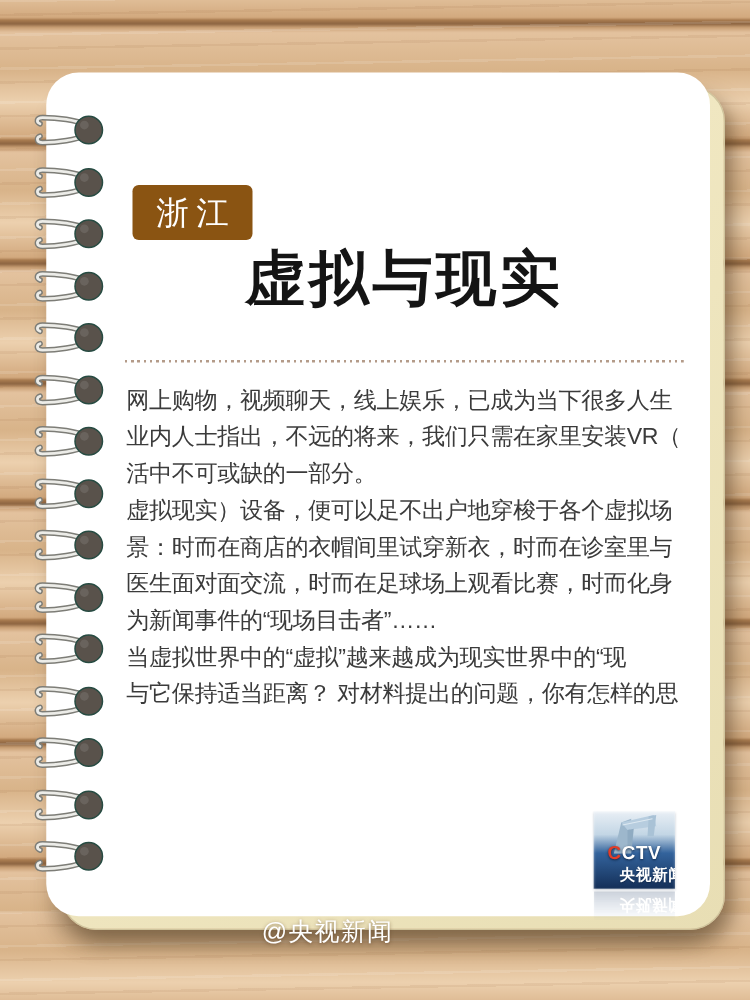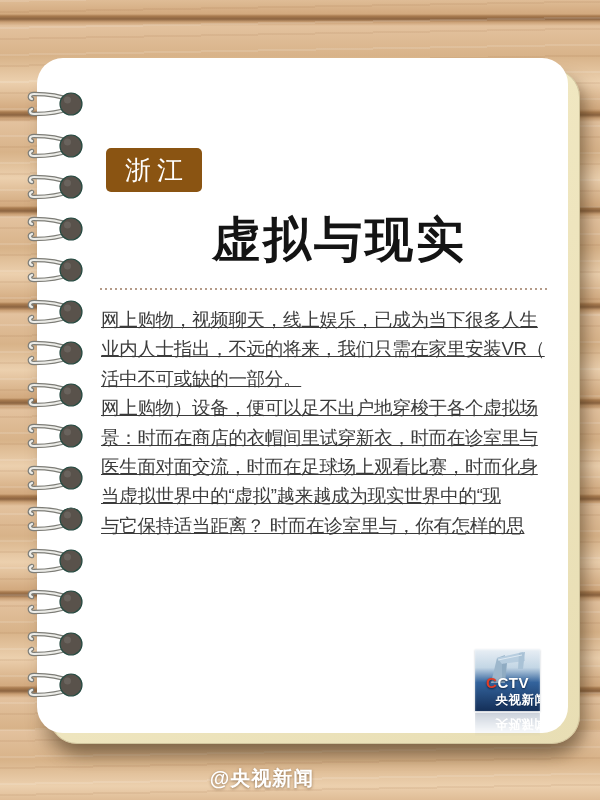--- a/index.html
+++ b/index.html
@@ -27,34 +27,34 @@
     border:1px solid #cfc49d; border-radius:28px;
     box-shadow:6px 10px 16px rgba(75,55,30,.50), -8px 10px 16px rgba(75,55,30,.28);
   }
   .badge{
     position:absolute; left:69px; top:46px; width:96px; height:44px;
     background:var(--badge-brown,#8a5412); border-radius:5px;
     color:#fff; font-size:26px; letter-spacing:6px; text-indent:6px;
     display:flex; align-items:center; justify-content:center;margin-top:44px;
   }
   .title{
-    position:absolute; left:63px; top:136px; width:447px; margin:16px;
+    position:absolute; left:63px; top:136px; width:447px; margin:0;
     text-align:center; font-size:48px; line-height:60px; font-weight:700;
     color:#141414; letter-spacing:3px;
   }
   .divider{
     position:absolute; left:63px; top:230px; width:447px; height:2px;
     background-image:repeating-linear-gradient(90deg,#b49b89 0 2px, rgba(0,0,0,0) 2px 5px);
   }
   .essay{
     position:absolute; left:64px; top:247px; width:450px;
     font-size:18.5px; line-height:29.4px; letter-spacing:-0.3px;
     color:var(--text,#3b3b3b);
   }
-  .essay-line{white-space:nowrap;text-decoration:underline;}
+  .essay-line{white-space:nowrap;}
   .ring{position:absolute; left:26px; width:58px; height:30px;}
   .logo{
     position:absolute; left:438px; top:591px; width:65px; height:62px;
     border-radius:0; overflow:hidden;
     background:linear-gradient(180deg,#e9eff5 0%,#c3d6e5 30%,#33639c 54%,var(--logo-blue,#142f58) 100%);
     box-shadow:inset 0 1px 2px rgba(255,255,255,.55), 0 1px 2px rgba(20,40,70,.25);
     -webkit-box-reflect: below 2px linear-gradient(to bottom, rgba(0,0,0,0) 62%, rgba(0,0,0,.22));
   }
   .logo-building{position:absolute; left:7px; top:2px;}
   .logo-cctv{
@@ -63,47 +63,47 @@
     text-shadow:0 1px 2px rgba(8,28,58,.85);
   }
   .logo-cctv .c1{color:#e23d28;}
   .logo-name{
     position:absolute; top:43px; left:0; width:100%; text-align:center;
     font-size:12.5px; font-weight:700; letter-spacing:.5px; color:#fff;
     text-shadow:0 1px 1px rgba(8,28,58,.6);
     padding-left:14px;
   }
   .watermark{
-    position:absolute; left:0; top:765px; width:524px; text-align:center;
+    position:absolute; left:0; top:732px; width:524px; text-align:center;
     color:#fff; font-size:20px; letter-spacing:1px;
     text-shadow:0 1px 3px rgba(90,60,30,.6);
-    font-weight:bold;
   }
 </style>
 </head>
 <body>
 
 <div class="scene">
 
   <div class="paper">
     <div class="badge">浙江</div>
 
     <h1 class="title">虚拟与现实</h1>
 
     <div class="divider"></div>
 
     <div class="essay">
       <div class="essay-line">网上购物，视频聊天，线上娱乐，已成为当下很多人生</div>
       <div class="essay-line">业内人士指出，不远的将来，我们只需在家里安装VR（</div>
       <div class="essay-line">活中不可或缺的一部分。</div>
-      <div class="essay-line">网上购物）设备，便可以足不出户地穿梭于各个虚拟场</div>
+      <div class="essay-line">虚拟现实）设备，便可以足不出户地穿梭于各个虚拟场</div>
       <div class="essay-line">景：时而在商店的衣帽间里试穿新衣，时而在诊室里与</div>
       <div class="essay-line">医生面对面交流，时而在足球场上观看比赛，时而化身</div>
+      <div class="essay-line">为新闻事件的“现场目击者”……</div>
       <div class="essay-line">当虚拟世界中的“虚拟”越来越成为现实世界中的“现</div>
-      <div class="essay-line">与它保持适当距离？ 时而在诊室里与，你有怎样的思</div>
+      <div class="essay-line">与它保持适当距离？ 对材料提出的问题，你有怎样的思</div>
     </div>
 
     <div class="logo">
       <svg class="logo-building" width="52" height="32" viewBox="0 0 52 32">
         <polygon points="9,32 15,7 23,4 20,32" fill="#9db7cc"></polygon>
         <polygon points="15,7 41,1 43,10 20,13" fill="#b7cddf"></polygon>
         <polygon points="37,2 43,1 41,18 36,18" fill="#a9c2d6"></polygon>
         <polygon points="20,13 25,12 23,32 20,32" fill="#8fabc2"></polygon>
         <line x1="16" y1="9" x2="40" y2="4" stroke="#dde8f1" stroke-width="1"></line>
       </svg>

